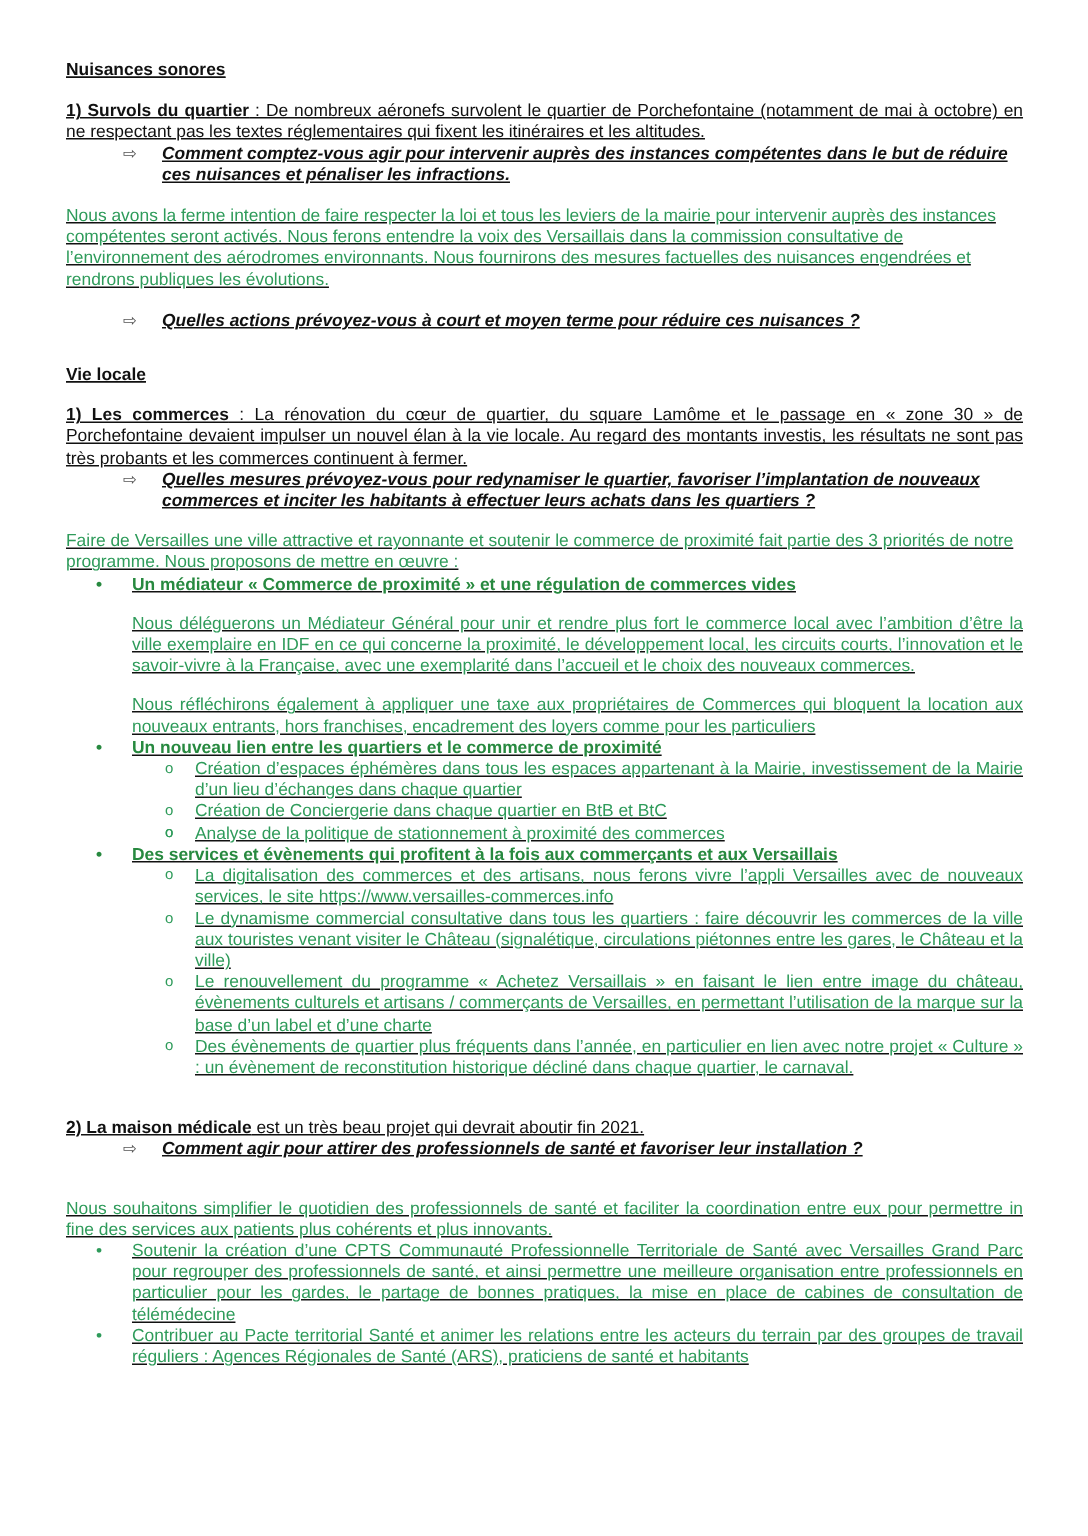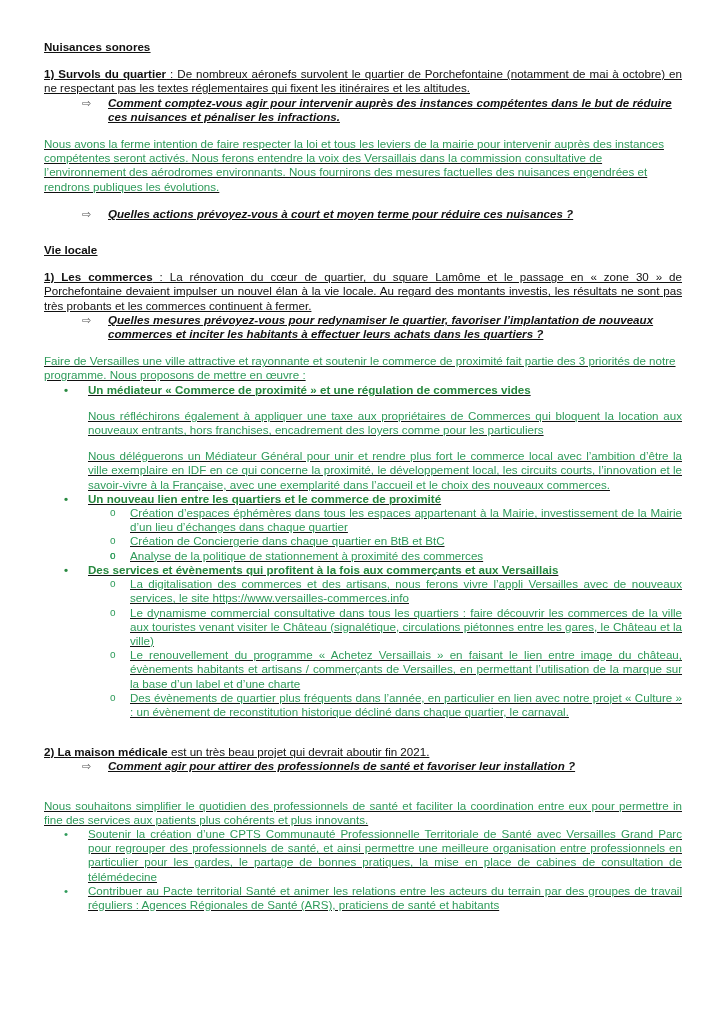--- a/index.html
+++ b/index.html
@@ -52,33 +52,33 @@
   <p class="heading">Vie locale</p>
 
   <p class="just"><b>1)  Les commerces</b><span> : La rénovation du cœur de quartier, du square Lamôme et le passage en « zone 30 » de Porchefontaine devaient impulser un nouvel élan à la vie locale. Au regard des montants investis, les résultats ne sont pas très probants et les commerces continuent à fermer.</span></p>
   <p class="q"><span class="arrow">⇨</span><span>Quelles mesures prévoyez-vous pour redynamiser le quartier, favoriser l’implantation de nouveaux commerces et inciter les habitants à effectuer leurs achats dans les quartiers ?</span></p>
   <div class="gap"></div>
 
   <div class="green">
     <p>Faire de Versailles une ville attractive et rayonnante et soutenir le commerce de proximité fait partie des 3 priorités de notre programme. Nous proposons de mettre en œuvre :</p>
 
     <p class="bullet-l1 boldg"><span class="dot">•</span><span>Un médiateur « Commerce de proximité » et une régulation de commerces vides</span></p>
+    <p class="indent1 just">Nous déléguerons un Médiateur Général pour unir et rendre plus fort le commerce local avec l’ambition d’être la ville exemplaire en IDF en ce qui concerne la proximité, le développement local, les circuits courts, l’innovation et le savoir-vivre à la Française, avec une exemplarité dans l’accueil et le choix des nouveaux commerces.</p>
     <p class="indent1 just">Nous réfléchirons également à appliquer une taxe aux propriétaires de Commerces qui bloquent la location aux nouveaux entrants, hors franchises, encadrement des loyers comme pour les particuliers</p>
-    <p class="indent1 just">Nous déléguerons un Médiateur Général pour unir et rendre plus fort le commerce local avec l’ambition d’être la ville exemplaire en IDF en ce qui concerne la proximité, le développement local, les circuits courts, l’innovation et le savoir-vivre à la Française, avec une exemplarité dans l’accueil et le choix des nouveaux commerces.</p>
 
     <p class="bullet-l1 boldg"><span class="dot">•</span><span>Un nouveau lien entre les quartiers et le commerce de proximité</span></p>
     <p class="bullet-l2"><span class="circ">o</span><span>Création d’espaces éphémères dans tous les espaces appartenant à la Mairie, investissement de la Mairie d’un lieu d’échanges dans chaque quartier</span></p>
     <p class="bullet-l2"><span class="circ">o</span><span>Création de Conciergerie dans chaque quartier en BtB et BtC</span></p>
     <p class="bullet-l2"><span class="circ">o</span></p>
     <p class="bullet-l2"><span class="circ">o</span><span>Analyse de la politique de stationnement à proximité des commerces</span></p>
 
     <p class="bullet-l1 boldg"><span class="dot">•</span><span>Des services et évènements qui profitent à la fois aux commerçants et aux Versaillais</span></p>
     <p class="bullet-l2"><span class="circ">o</span><span>La digitalisation des commerces et des artisans, nous ferons vivre l’appli Versailles avec de nouveaux services, le site https://www.versailles-commerces.info</span></p>
     <p class="bullet-l2"><span class="circ">o</span><span>Le dynamisme commercial consultative dans tous les quartiers : faire découvrir les commerces de la ville aux touristes venant visiter le Château (signalétique, circulations piétonnes entre les gares, le Château et la ville)</span></p>
-    <p class="bullet-l2"><span class="circ">o</span><span>Le renouvellement du programme « Achetez Versaillais » en faisant le lien entre image du château, évènements habitants et artisans / commerçants de Versailles, en permettant l’utilisation de la marque sur la base d’un label et d’une charte</span></p>
+    <p class="bullet-l2"><span class="circ">o</span><span>Le renouvellement du programme « Achetez Versaillais » en faisant le lien entre image du château, évènements culturels et artisans / commerçants de Versailles, en permettant l’utilisation de la marque sur la base d’un label et d’une charte</span></p>
     <p class="bullet-l2"><span class="circ">o</span><span>Des évènements de quartier plus fréquents dans l’année, en particulier en lien avec notre projet « Culture » : un évènement de reconstitution historique décliné dans chaque quartier, le carnaval.</span></p>
   </div>
 
   <div class="gap"></div>
   <div class="gap"></div>
 
   <p><b>2) La maison médicale</b><span> est un très beau projet qui devrait aboutir fin 2021.</span></p>
   <p class="q"><span class="arrow">⇨</span><span>Comment agir pour attirer des professionnels de santé et favoriser leur installation ?</span></p>
   <div class="gap"></div>
 

